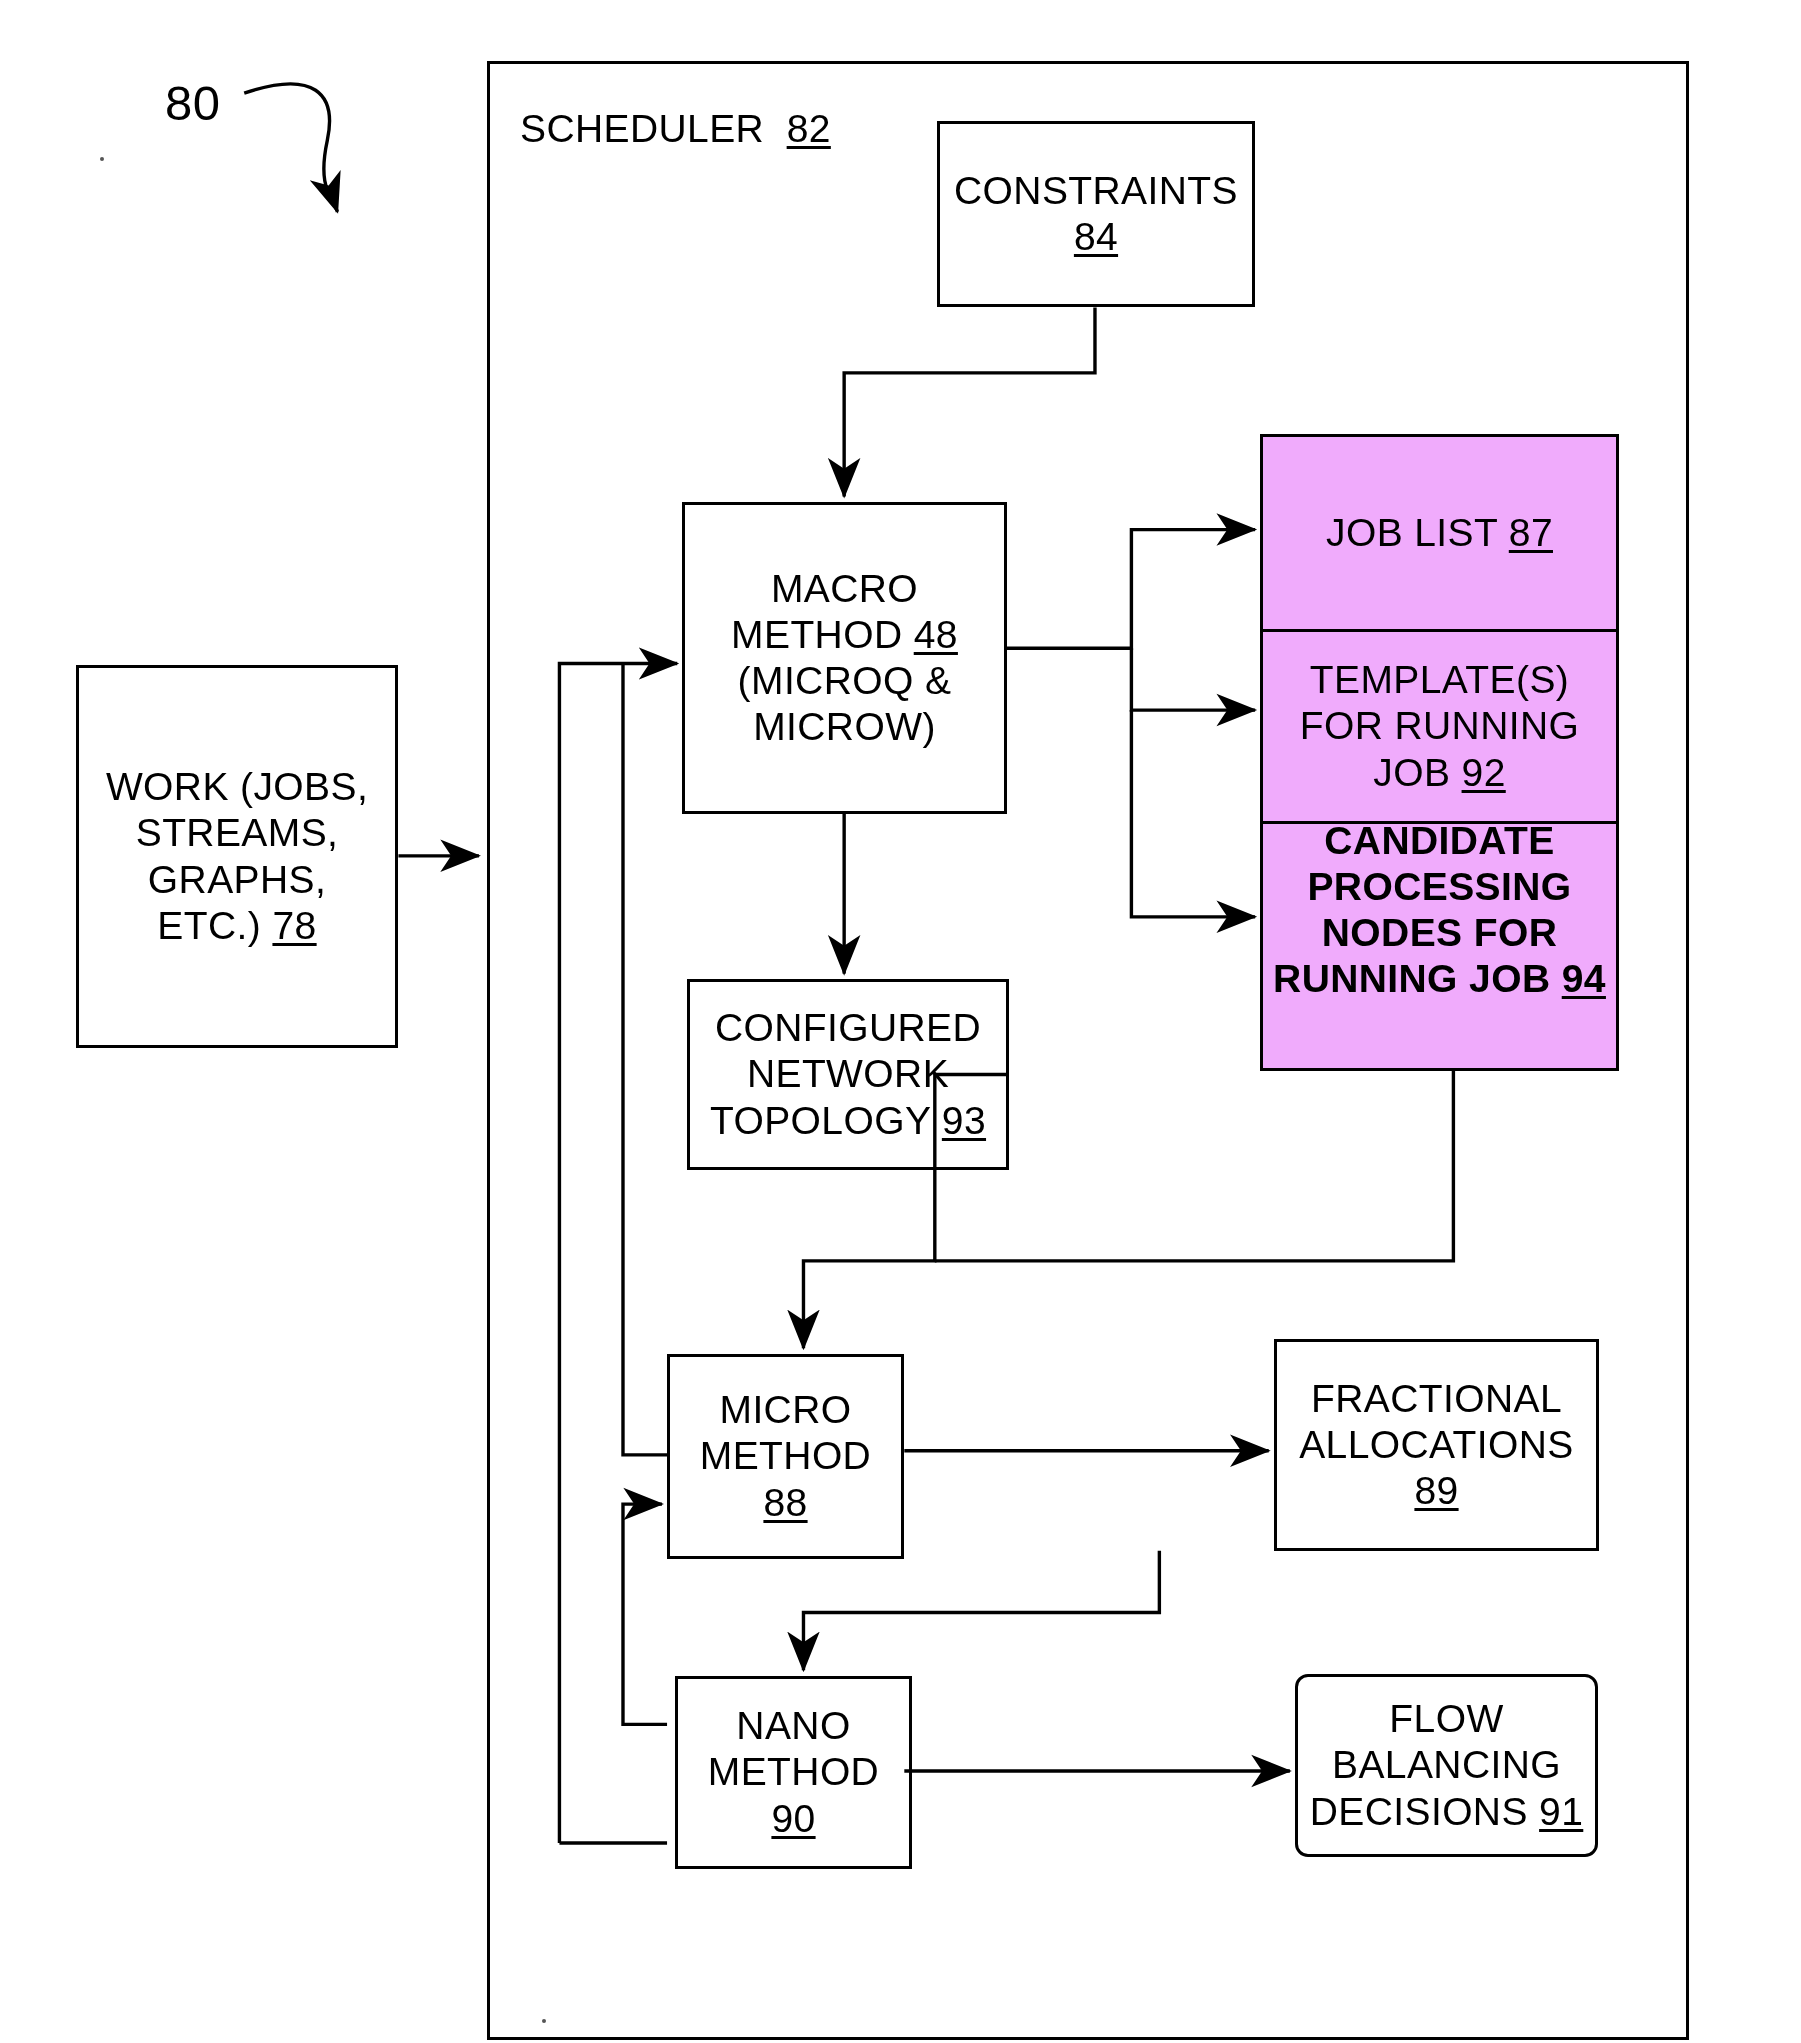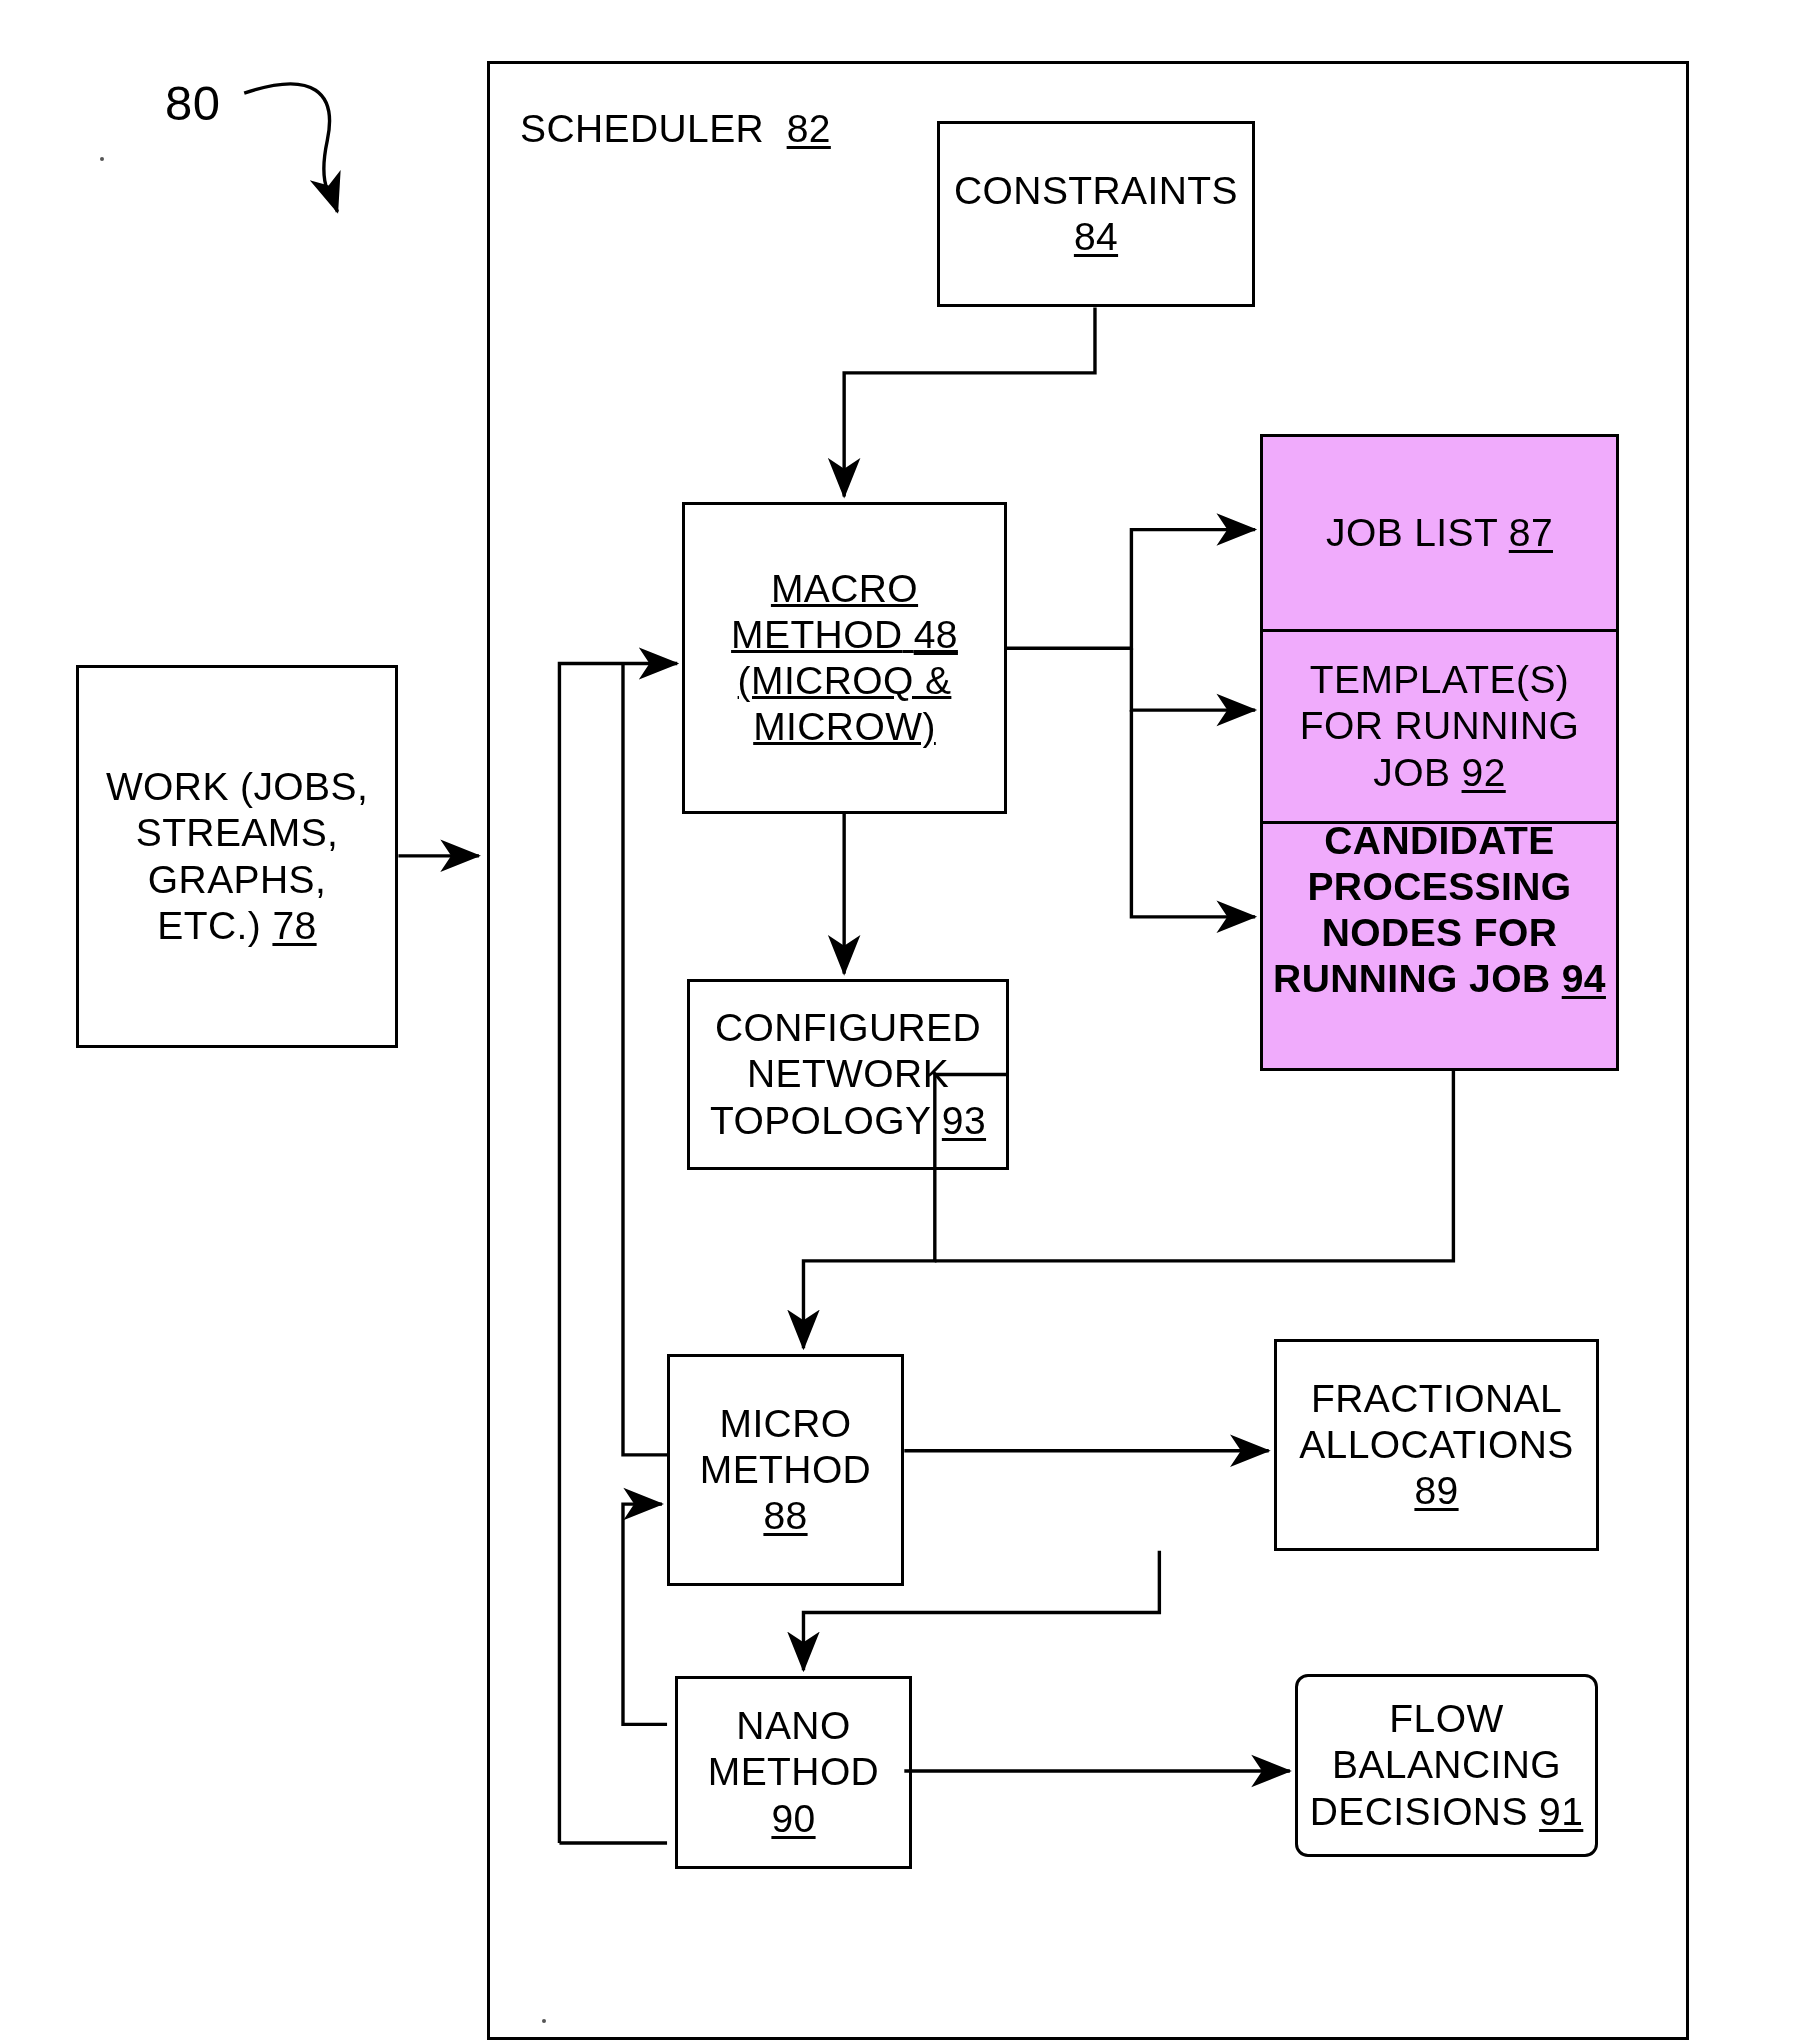--- a/index.html
+++ b/index.html
@@ -107,21 +107,21 @@
     <div class="boxtext"><span>CONSTRAINTS</span><br><span class="ref">84</span></div>
   </div>
 
   <div class="box" style="left:76px; top:665px; width:322px; height:383px;">
     <div class="boxtext"><span>WORK (JOBS,
 STREAMS,
 GRAPHS,
 ETC.)</span> <span class="ref">78</span></div>
   </div>
 
-  <div class="box" style="left:682px; top:502px; width:325px; height:312px;text-decoration:underline;">
+  <div class="box" style="left:682px; top:502px; width:325px; height:312px;">
     <div class="boxtext"><span>MACRO
 METHOD</span> <span class="ref">48</span><span>
 (MICROQ &amp;
 MICROW)</span></div>
   </div>
 
   <div class="stack" style="left:1260px; top:434px; width:359px; height:637px;">
     <div class="stack-cell" style="height:192px;">
       <div class="boxtext"><span>JOB LIST</span> <span class="ref">87</span></div>
     </div>
@@ -137,21 +137,21 @@
 RUNNING JOB</span> <span class="ref">94</span></div>
     </div>
   </div>
 
   <div class="box" style="left:687px; top:979px; width:322px; height:191px;">
     <div class="boxtext"><span>CONFIGURED
 NETWORK
 TOPOLOGY</span> <span class="ref">93</span></div>
   </div>
 
-  <div class="box" style="left:667px; top:1354px; width:237px; height:232px;">
+  <div class="box" style="left:667px; top:1354px; width:237px; height:205px;">
     <div class="boxtext"><span>MICRO
 METHOD</span> <span class="ref">88</span></div>
   </div>
 
   <div class="box" style="left:1274px; top:1339px; width:325px; height:212px;">
     <div class="boxtext"><span>FRACTIONAL
 ALLOCATIONS</span><br><span class="ref">89</span></div>
   </div>
 
   <div class="box" style="left:675px; top:1676px; width:237px; height:193px;">

